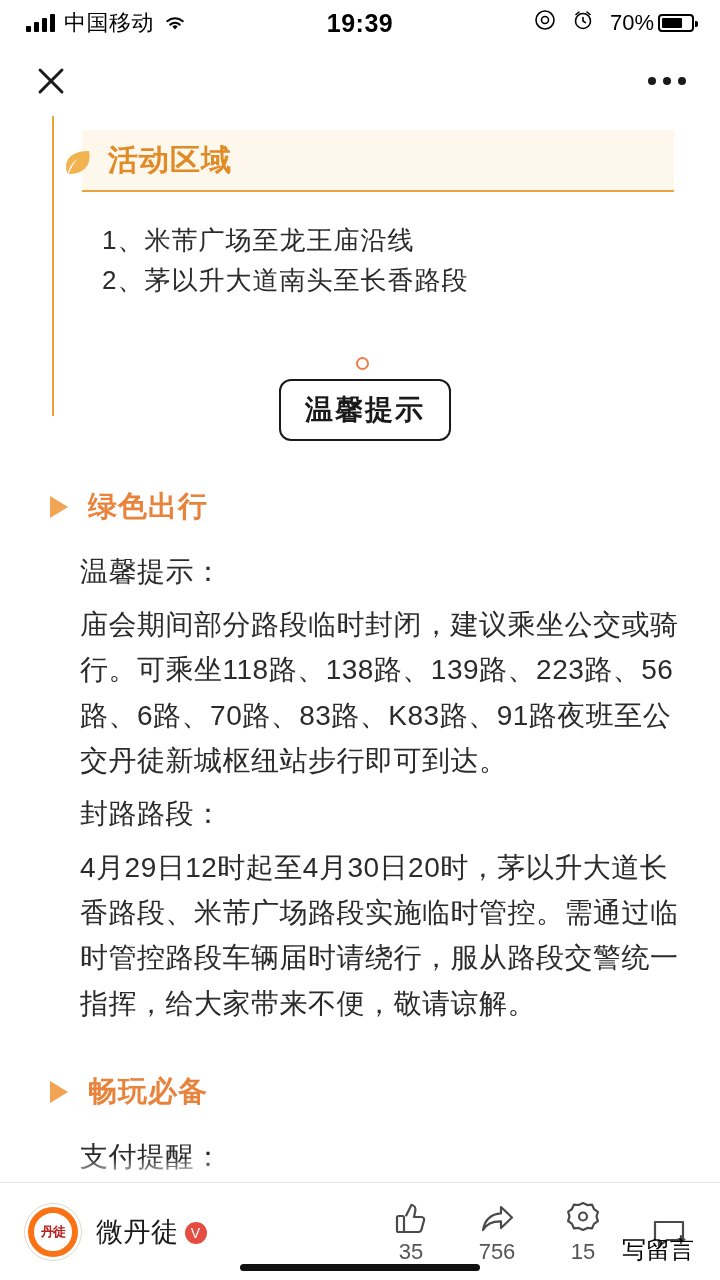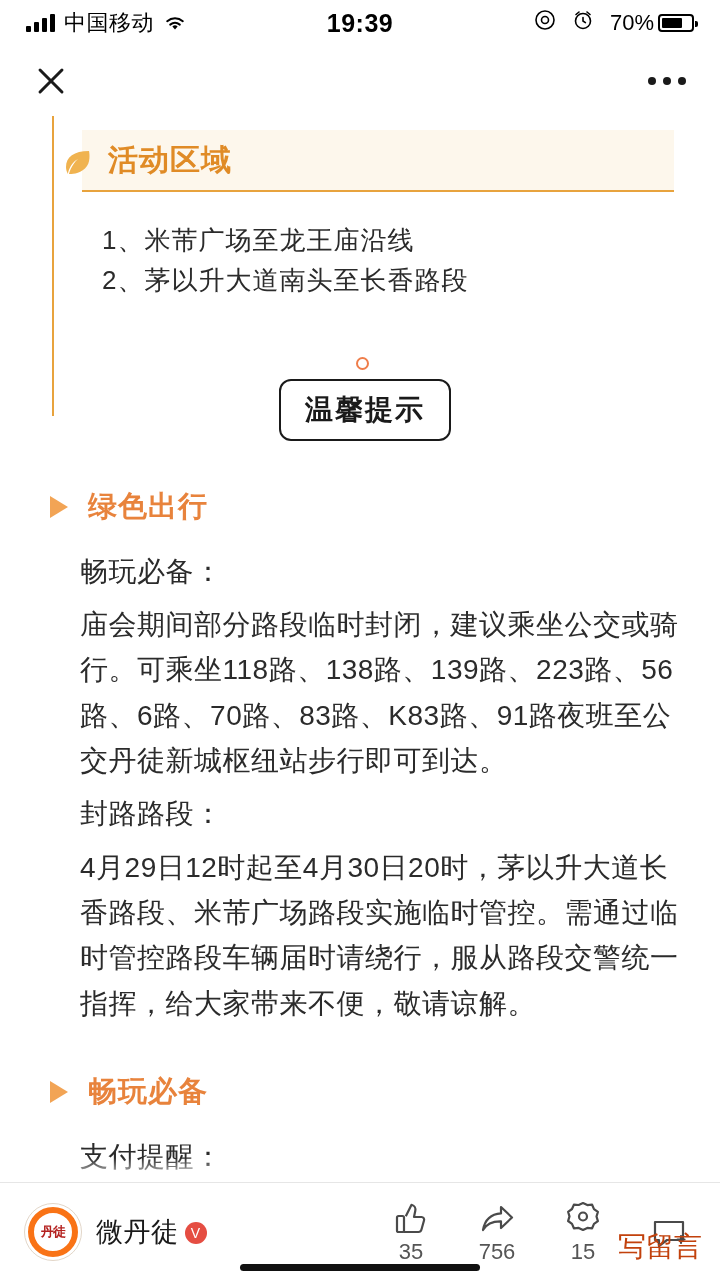--- a/index.html
+++ b/index.html
@@ -213,22 +213,22 @@
     padding-right: 8px;
   }
   .act {
     display: flex; flex-direction: column; align-items: center; gap: 4px;
     color: #4a4a4a;
   }
   .act .cnt { font-size: 22px; color: #555; }
   .act svg { display: block; }
   .comment-hint {
     position: absolute;
-    right: 18px; bottom: 14px;
-    font-size: 28px; color: #c2410c;
+    right: 26px; bottom: 14px;
+    font-size: 24px; color: #000000;
   }
   .home-indicator {
     position: absolute; left: 50%; bottom: 9px; transform: translateX(-50%);
     width: 240px; height: 7px; border-radius: 4px; background: #111;
   }
   .fade {
     position: absolute; left: 0; right: 0; bottom: 0; height: 24px;
     background: linear-gradient(to bottom, rgba(255,255,255,0), #fff);
   }
 </style>
@@ -308,21 +308,21 @@
 
       <div class="tip-wrap">
         <span class="tip-dot"></span>
         <span class="tip-box">温馨提示</span>
       </div>
 
       <div class="sub-head">
         <span class="tri"></span>
         <span class="txt">绿色出行</span>
       </div>
-      <p class="para">畅玩必备：</p>
+      <p class="para">温馨提示：</p>
       <p class="para tight">庙会期间部分路段临时封闭，建议乘坐公交或骑行。可乘坐118路、138路、139路、223路、56路、6路、70路、83路、K83路、91路夜班至公交丹徒新城枢纽站步行即可到达。</p>
       <p class="para tight">封路路段：</p>
       <p class="para tight">4月29日12时起至4月30日20时，茅以升大道长香路段、米芾广场路段实施临时管控。需通过临时管控路段车辆届时请绕行，服从路段交警统一指挥，给大家带来不便，敬请谅解。</p>
 
       <div class="sub-head">
         <span class="tri"></span>
         <span class="txt">畅玩必备</span>
       </div>
       <p class="para">支付提醒：</p>
 

